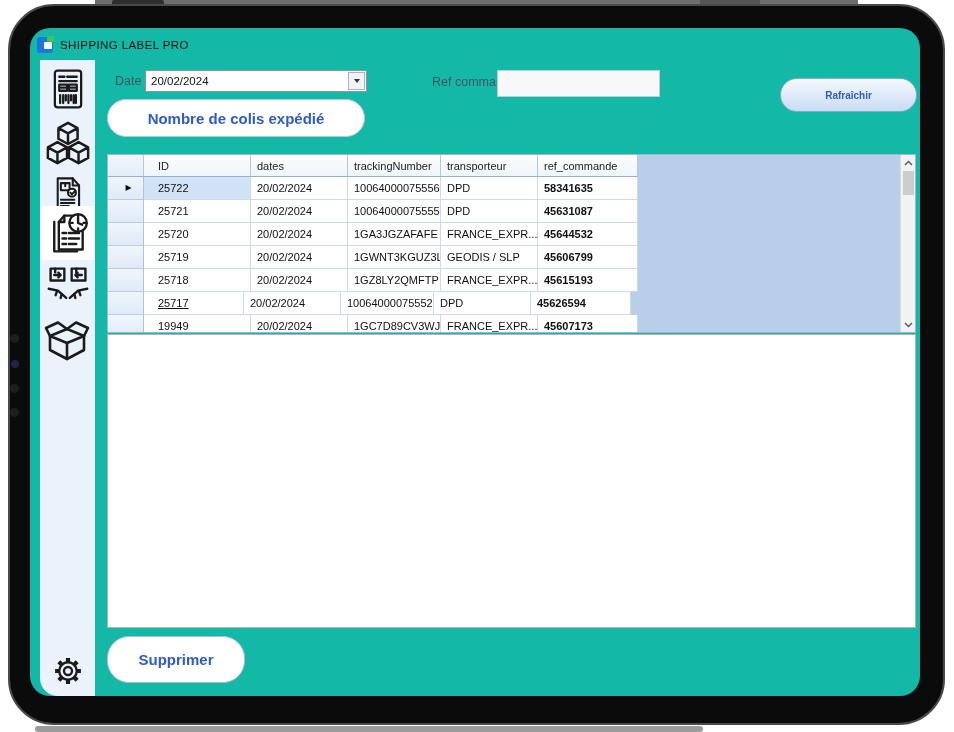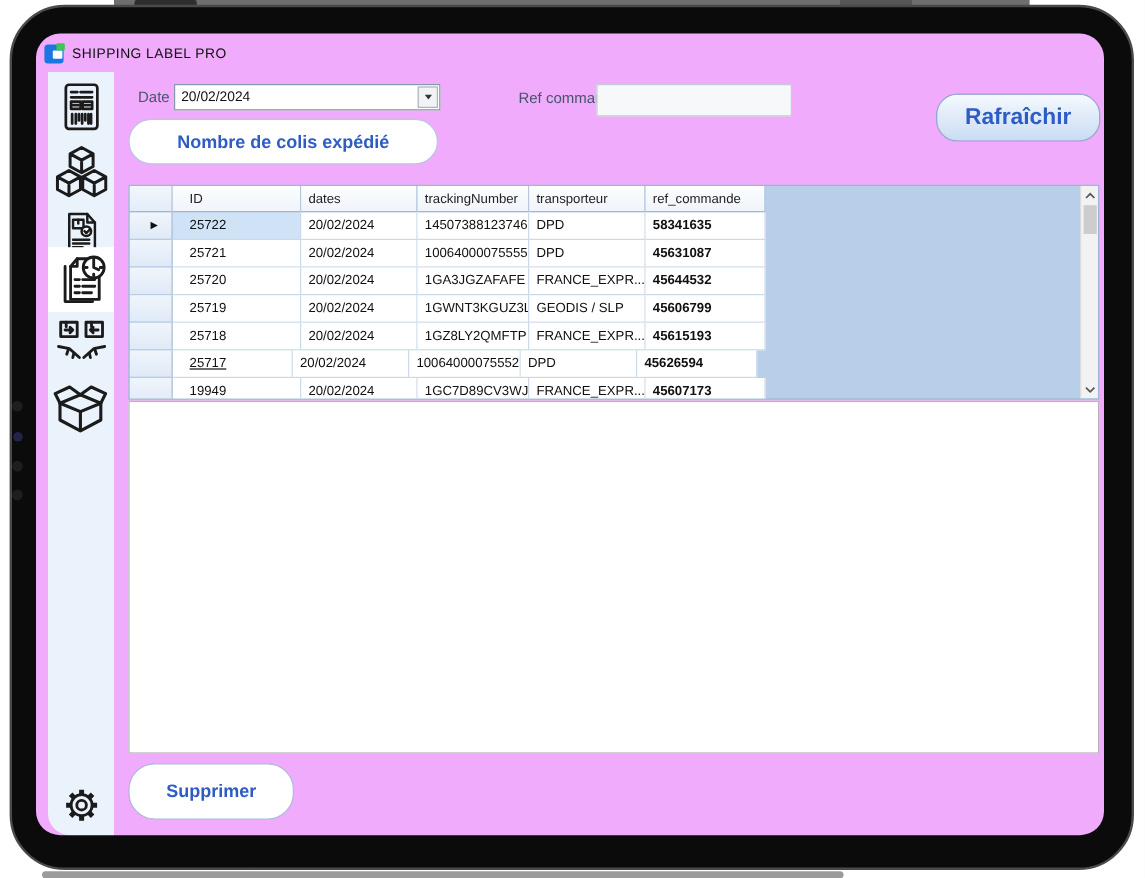--- a/index.html
+++ b/index.html
@@ -9,21 +9,21 @@
   .stage{position:relative;width:954px;height:732px;}
 
   
   .top-band{position:absolute;left:95px;top:0;width:763px;height:9px;background:#6e6e6e;border-radius:0 0 3px 3px;}
   .top-band-dark{position:absolute;left:112px;top:0;width:52px;height:9px;background:#2e2e2e;border-radius:2px;}
   .top-band-dark2{position:absolute;left:700px;top:0;width:60px;height:9px;background:#565656;}
   .bottom-band{position:absolute;left:35px;top:726px;width:668px;height:6px;background:#9b9b9b;border-radius:3px;}
   .frame{position:absolute;left:8px;top:4px;width:937px;height:721px;background:#0b0b0b;
          border:2px solid #4a4a4a;border-radius:46px;box-sizing:border-box;}
   .side-dot{position:absolute;border-radius:50%;}
-  .screen{position:absolute;left:30px;top:28px;width:890px;height:668px;background:#f0abfc;
+  .screen{position:absolute;left:30px;top:28px;width:890px;height:668px;background:#14b8a6;
           border-radius:20px;overflow:hidden;}
 
   
   .logo{position:absolute;left:7px;top:9px;width:16px;height:16px;background:#1878e0;border-radius:3px;}
   .logo .notch{position:absolute;right:1px;top:5px;width:8px;height:7px;background:#ffffff;border-radius:1px;}
   .logo .green{position:absolute;right:-1px;top:-1px;width:7px;height:6px;background:#3ec74f;border-radius:1px;}
   .app-title{position:absolute;left:30px;top:11px;font-size:11.5px;letter-spacing:.4px;color:#101010;}
 
   
   .sidebar{position:absolute;left:10px;top:32px;width:55px;height:636px;background:#eaf2fb;
@@ -40,21 +40,21 @@
   .combo .val{flex:1;font-size:11.5px;color:#111;padding-left:5px;}
   .combo .dd{width:17px;height:18px;margin-right:1px;background:#f1f3f5;border:1px solid #abb5bf;
              box-sizing:border-box;display:flex;align-items:center;justify-content:center;}
   .combo .dd .tri{width:0;height:0;border-left:3.5px solid transparent;border-right:3.5px solid transparent;
                   border-top:4.5px solid #333;}
   .textbox{position:absolute;left:467px;top:42px;width:163px;height:27px;background:#f7f8f9;
            border:1px solid #c3cbd4;box-sizing:border-box;font-size:12px;padding:0 5px;color:#111;outline:none;}
   .pill{position:absolute;box-sizing:border-box;border-radius:22px;display:flex;align-items:center;
         justify-content:center;font-weight:bold;color:#2e5cc5;cursor:default;}
   .btn-count{left:77px;top:71px;width:258px;height:38px;background:#fff;border:1.5px solid #b7c7df;font-size:15px;}
-  .btn-refresh{left:750px;top:50px;width:137px;height:40px;border:1.5px solid #8fa8cc;font-size:19px;
+  .btn-refresh{left:750px;top:50px;width:137px;height:34px;border:1.5px solid #8fa8cc;font-size:10px;
                background:linear-gradient(180deg,#f4f9fe 0%,#dde9f8 55%,#c9dcf4 100%);border-radius:18px;}
   .btn-delete{left:77px;top:608px;width:138px;height:47px;background:#fff;border:1.5px solid #a9bbd8;font-size:15px;}
 
   
   .grid{position:absolute;left:77px;top:126px;width:809px;height:179px;background:#b9cfe9;
         border:1px solid #9fb6d2;box-sizing:border-box;overflow:hidden;}
   .cells{position:absolute;left:0;top:0;width:530px;}
   .g-row,.g-head{display:flex;}
   .gh-cell{height:22px;box-sizing:border-box;background:linear-gradient(180deg,#fcfdfe,#f0f5fa);
            border-right:1px solid #b5c8de;border-bottom:1px solid #96aecf;
@@ -212,21 +212,21 @@
             <div class="gh-cell" style="width: 97px;">transporteur</div>
             <div class="gh-cell" style="width: 100px;">ref_commande</div>
           </div>
         <div id="grid-body">
             <div class="g-row">
               <div class="g-cell g-rowhdr" style="width: 36px;">
                 <span class="row-arrow">▶</span>
               </div>
               <div class="g-cell pad14 sel" style="width: 107px;">25722</div>
               <div class="g-cell" style="width: 97px;">20/02/2024</div>
-              <div class="g-cell" style="width: 93px;">14507388123746</div>
+              <div class="g-cell" style="width: 93px;">10064000075556</div>
               <div class="g-cell" style="width: 97px;">DPD</div>
               <div class="g-cell bold" style="width: 100px;">58341635</div>
             </div>
             <div class="g-row">
               <div class="g-cell g-rowhdr" style="width: 36px;"></div>
               <div class="g-cell pad14" style="width: 107px;">25721</div>
               <div class="g-cell" style="width: 97px;">20/02/2024</div>
               <div class="g-cell" style="width: 93px;">10064000075555</div>
               <div class="g-cell" style="width: 97px;">DPD</div>
               <div class="g-cell bold" style="width: 100px;">45631087</div>

